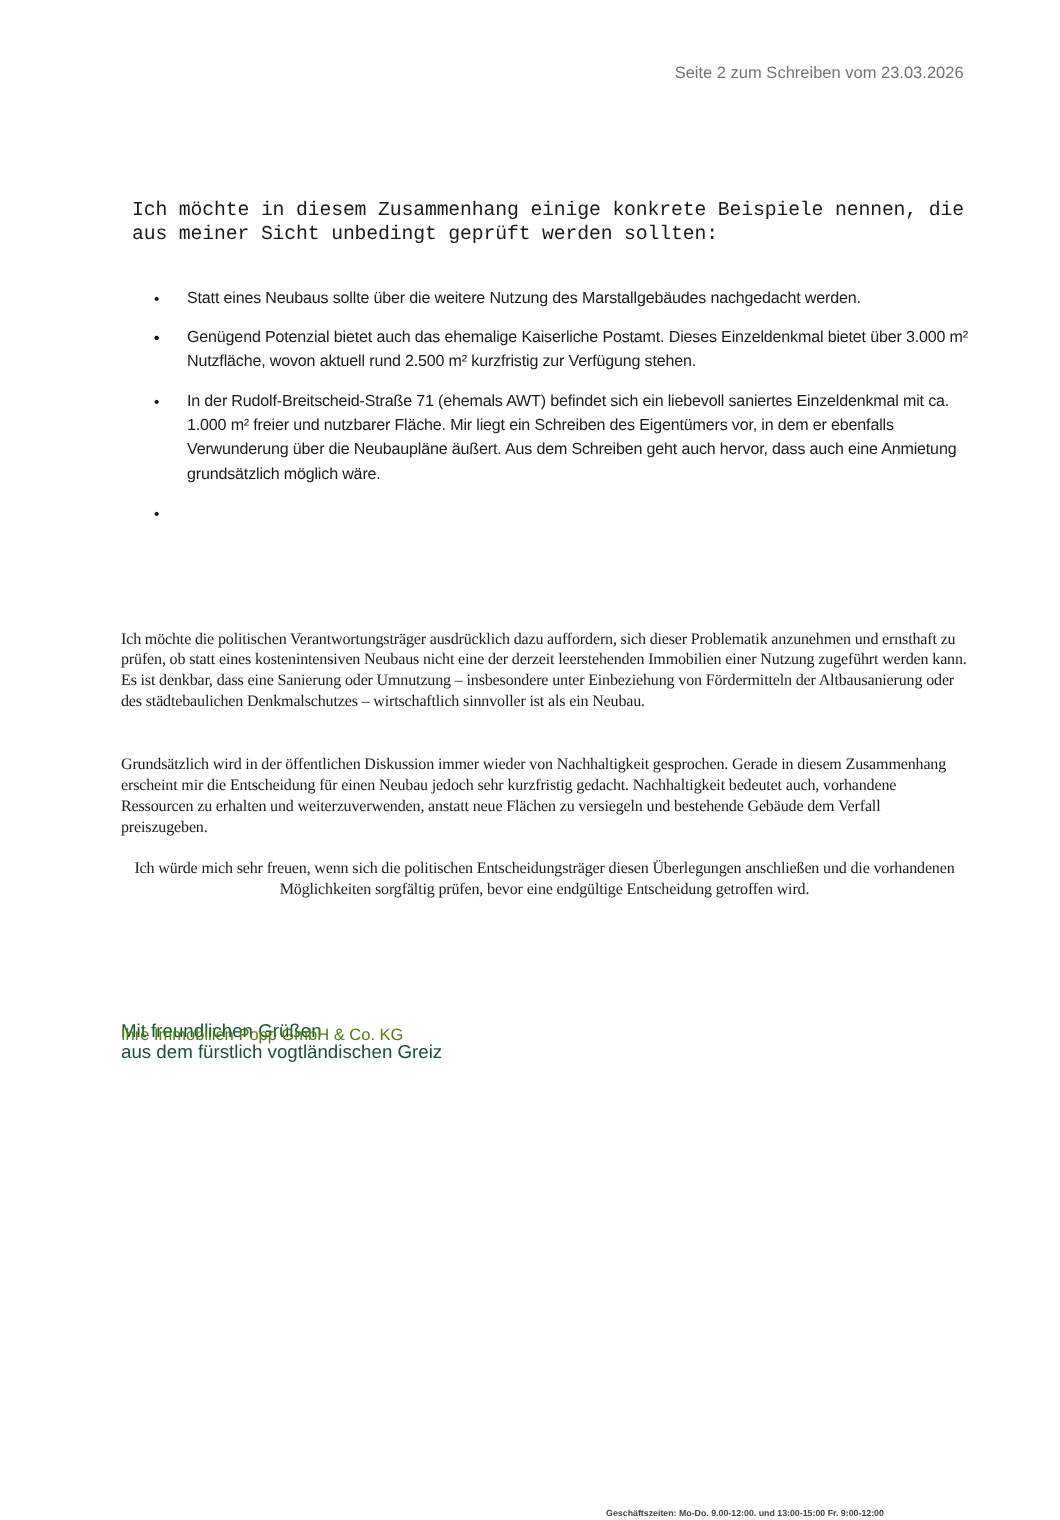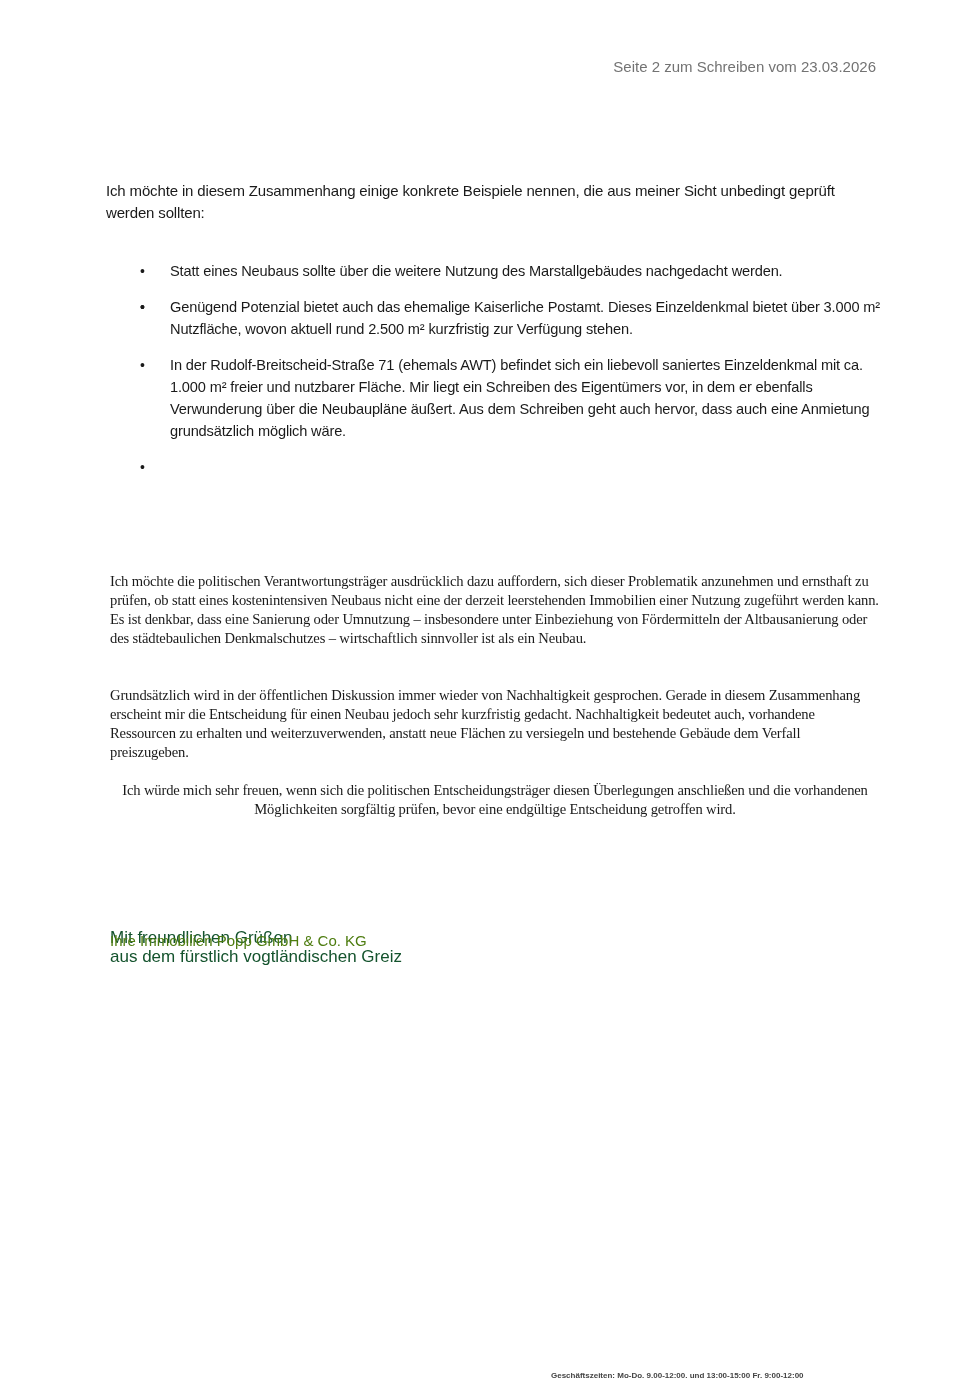--- a/index.html
+++ b/index.html
@@ -19,25 +19,25 @@
       position: absolute;
       top: 58px;
       right: 88px;
       font-size: 15px;
       color: #737373;
       white-space: nowrap;
     }
     .intro {
       position: absolute;
       top: 180px;
-      left: 106px;
+      left: 120px;
       width: 770px;
-      font-size: 15px;
+      font-size: 18px;
       line-height: 22px;
-      font-family: Liberation Sans, sans-serif;
+      font-family: Liberation Mono, monospace;
       letter-spacing: -0.15px;
     }
     .bullet-list {
       position: absolute;
       top: 260px;
       left: 110px;
       width: 770px;
       margin: 0;
       padding: 0;
       list-style: none;

